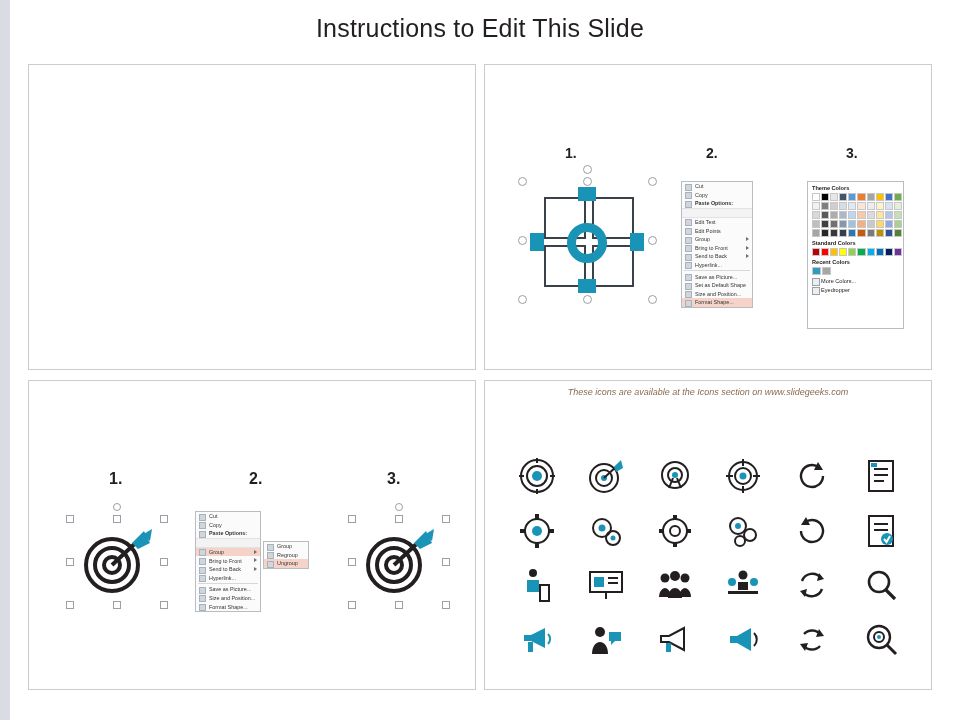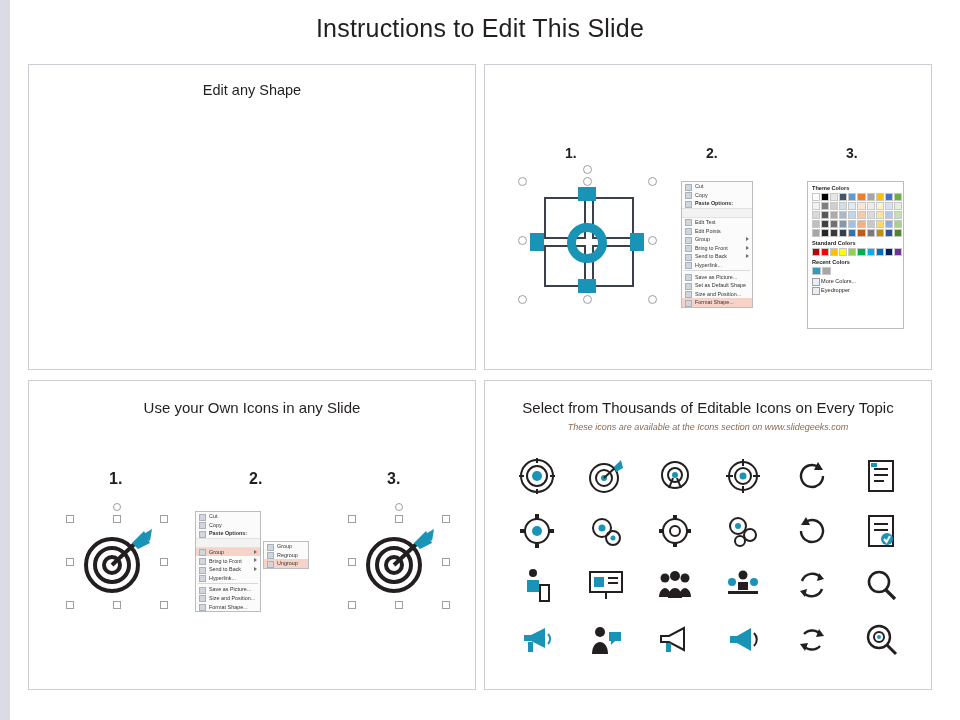--- a/index.html
+++ b/index.html
@@ -83,21 +83,20 @@
 </head>
 <body>
 
 <div class="slide">
 
   <div class="left-bar"></div>
 
   <div class="title">Instructions to Edit This Slide</div>
 
   <div class="panel p1">
-    <div class="panel-title">Edit any Shape</div>
     <div class="body-text">
     </div>
   </div>
 
   <div class="panel p2">
 
     <div class="num" style="left:80px;top:80px;">1.</div>
     <div class="num" style="left:221px;top:80px;">2.</div>
     <div class="num" style="left:361px;top:80px;">3.</div>
 
@@ -219,21 +218,20 @@
       <div class="swrow">
         <div class="sw" style="background:#2e9bc0"></div>
         <div class="sw" style="background:#a6a6a6"></div>
       </div>
       <div class="cp-item"><span class="ci"></span><span>More Colors...</span></div>
       <div class="cp-item"><span class="ci"></span><span>Eyedropper</span></div>
     </div>
   </div>
 
   <div class="panel p3">
-    <div class="panel-title">Use your Own Icons in any Slide</div>
 
     <div class="num" style="left:80px;top:89px;">1.</div>
     <div class="num" style="left:220px;top:89px;">2.</div>
     <div class="num" style="left:358px;top:89px;">3.</div>
 
     <div class="dart-box" style="left:43px;top:140px;width:88px;height:80px;">
       <svg width="88" height="80" viewBox="0 0 88 80">
         <circle cx="40" cy="44" r="26" fill="none" stroke="#231f20" stroke-width="4"></circle>
         <circle cx="40" cy="44" r="17" fill="none" stroke="#231f20" stroke-width="4"></circle>
         <circle cx="40" cy="44" r="8" fill="none" stroke="#231f20" stroke-width="4"></circle>
@@ -288,21 +286,20 @@
       <div class="handle" style="left:-6px;top:37px;"></div>
       <div class="handle" style="left:88px;top:37px;"></div>
       <div class="handle" style="left:-6px;top:80px;"></div>
       <div class="handle" style="left:41px;top:80px;"></div>
       <div class="handle" style="left:88px;top:80px;"></div>
       <div class="handle" style="left:41px;top:-18px;border-radius:50%;"></div>
     </div>
   </div>
 
   <div class="panel p4">
-    <div class="panel-title">Select from Thousands of Editable Icons on Every Topic</div>
     <div class="sub-note">These icons are available  at the Icons section on  www.slidegeeks.com</div>
 
     <div class="icon-grid">
 
       <div class="icon-cell">
         <svg width="36" height="36" viewBox="0 0 36 36">
             <circle cx="18" cy="18" r="16" fill="none" stroke="#231f20" stroke-width="2"></circle>
             <circle cx="18" cy="18" r="10" fill="none" stroke="#231f20" stroke-width="2"></circle>
             <circle cx="18" cy="18" r="5" fill="#1a94b6"></circle>
             <line x1="18" y1="0" x2="18" y2="5" stroke="#231f20" stroke-width="2"></line>

